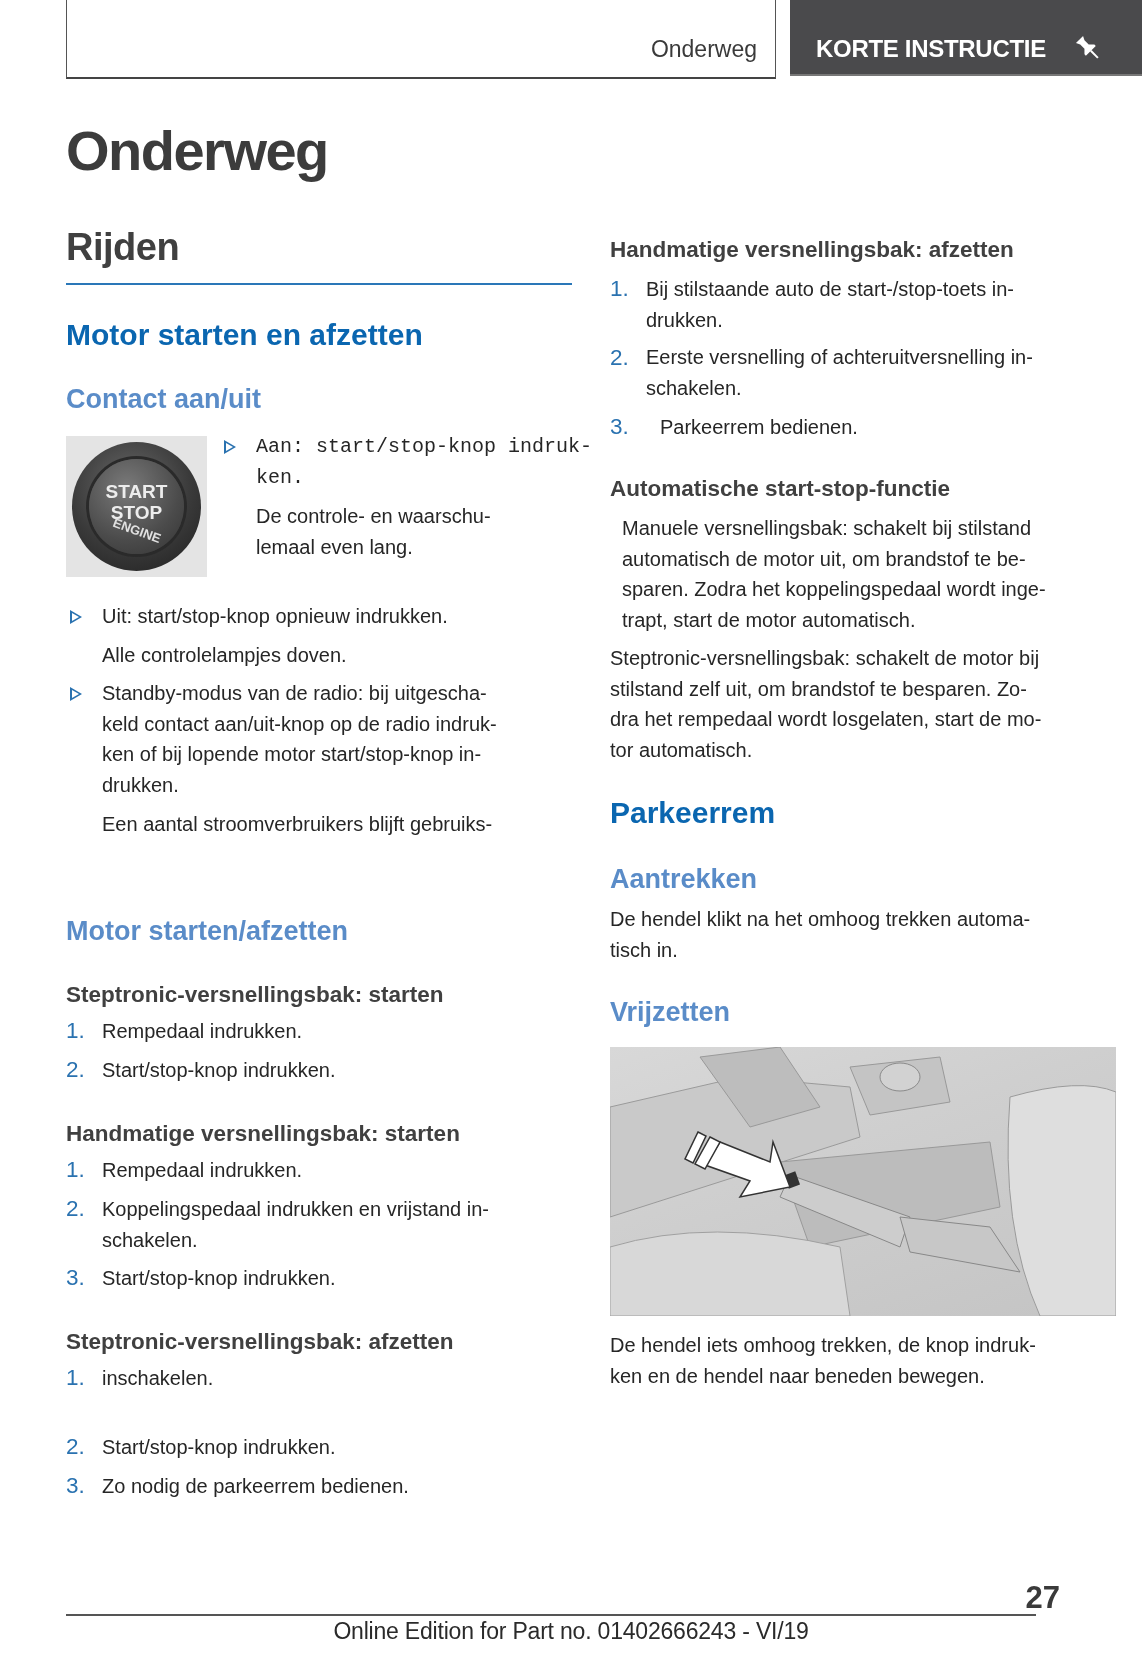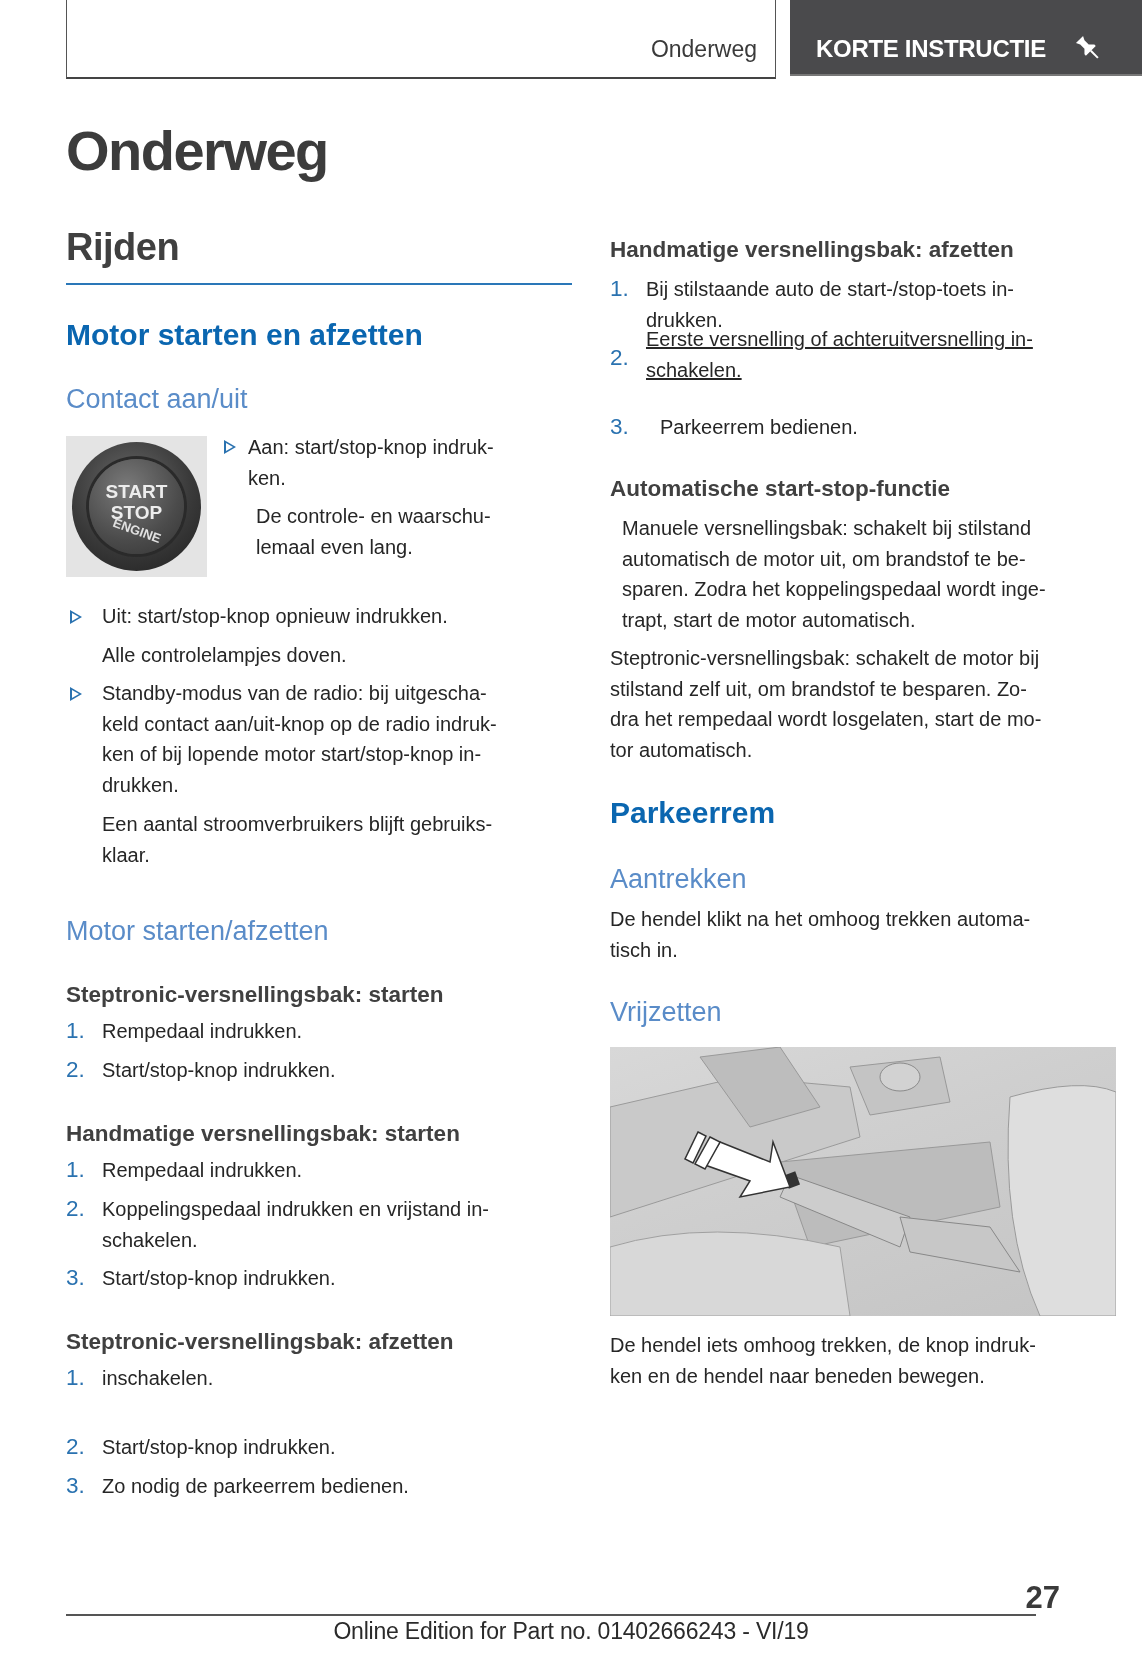--- a/index.html
+++ b/index.html
@@ -14,21 +14,21 @@
       border-bottom: 2px solid #777; }
     .hdr-tab-label { position: absolute; left: 26px; top: 35px; font-size: 24px; font-weight: bold; color: #fff; letter-spacing: -0.3px; }
     .hdr-pin { position: absolute; left: 282px; top: 32px; width: 32px; height: 32px; }
 
     
     .page-title { position: absolute; left: 66px; top: 118px; font-size: 56px; font-weight: bold; color: #3c3c3c; letter-spacing: -1.5px; }
 
     .h1 { position: absolute; font-size: 38px; font-weight: bold; color: #404040; letter-spacing: -0.5px; }
     .h1-rule { position: absolute; height: 2px; background: #2a77b8; }
     .h2 { position: absolute; font-size: 30px; font-weight: bold; color: #0a66b0; }
-    .h3 { position: absolute; font-size: 27px; font-weight: normal; color: #5a8cc8; }
+    .h3 { position: absolute; font-size: 27px; font-weight: bold; color: #5a8cc8; }
     .h4 { position: absolute; font-size: 22.5px; font-weight: bold; color: #404040; }
     .txt { position: absolute; font-size: 20px; line-height: 30.5px; color: #262626; }
     .num { position: absolute; font-size: 22.5px; line-height: 30.5px; color: #2a72b0; }
     .bullet { position: absolute; width: 0; height: 0; border-top: 7px solid transparent; border-bottom: 7px solid transparent;
       border-left: 12px solid #2a72b0; }
     .bullet::after { content: ""; position: absolute; left: -10px; top: -4px; width: 0; height: 0;
       border-top: 4px solid transparent; border-bottom: 4px solid transparent; border-left: 7px solid #fff; }
 
     
     .ssbox { position: absolute; left: 66px; top: 436px; width: 141px; height: 141px; background: #e4e4e4; }
@@ -76,21 +76,21 @@
   <div class="ss-outer">
     <div class="ss-inner">
       <div class="ss-text" style="top:22px;">START</div>
       <div class="ss-text" style="top:43px;">STOP</div>
       <div class="ss-engine">ENGINE</div>
     </div>
   </div>
 </div>
 
 <div class="bullet" style="left:224px; top:440px;"></div>
-<div class="txt" style="left:248px; top:432px;">
+<div class="txt" style="left:256px; top:432px;font-family:Liberation Mono, monospace;">
   <div>Aan: start/stop-knop indruk-</div>
     <div>ken.</div>
 </div>
 <div class="txt" style="left:256px; top:501px;">
   <div>De controle- en waarschu-</div>
     <div>lemaal even lang.</div>
 </div>
 
 <div class="bullet" style="left:70px; top:610px;"></div>
 <div class="txt" style="left:102px; top:601px;">
@@ -102,21 +102,20 @@
 
 <div class="bullet" style="left:70px; top:687px;"></div>
 <div class="txt" style="left:102px; top:678px;">
   <div>Standby-modus van de radio: bij uitgescha-</div>
     <div>keld contact aan/uit-knop op de radio indruk-</div>
     <div>ken of bij lopende motor start/stop-knop in-</div>
     <div>drukken.</div>
 </div>
 <div class="txt" style="left:102px; top:809px;">
   <div>Een aantal stroomverbruikers blijft gebruiks-</div>
-    <div>klaar.</div>
 </div>
 
 <div class="h3" style="left:66px; top:916px;">Motor starten/afzetten</div>
 
 <div class="h4" style="left:66px; top:982px;">Steptronic-versnellingsbak: starten</div>
 <div class="num" style="left:66px; top:1016px;">1.</div>
 <div class="txt" style="left:102px; top:1016px;">Rempedaal indrukken.</div>
 <div class="num" style="left:66px; top:1055px;">2.</div>
 <div class="txt" style="left:102px; top:1055px;">Start/stop-knop indrukken.</div>
 
@@ -141,21 +140,21 @@
 <div class="num" style="left:66px; top:1471px;">3.</div>
 <div class="txt" style="left:102px; top:1471px;">Zo nodig de parkeerrem bedienen.</div>
 
 <div class="h4" style="left:610px; top:237px;">Handmatige versnellingsbak: afzetten</div>
 <div class="num" style="left:610px; top:274px;">1.</div>
 <div class="txt" style="left:646px; top:274px;">
   <div>Bij stilstaande auto de start-/stop-toets in-</div>
     <div>drukken.</div>
 </div>
 <div class="num" style="left:610px; top:343px;">2.</div>
-<div class="txt" style="left:646px; top:324px;text-decoration:underline;">
+<div class="txt" style="left:646px; top:342px;">
   <div>Eerste versnelling of achteruitversnelling in-</div>
     <div>schakelen.</div>
 </div>
 <div class="num" style="left:610px; top:412px;">3.</div>
 <div class="txt" style="left:660px; top:412px;text-align:right;">Parkeerrem bedienen.</div>
 
 <div class="h4" style="left:610px; top:476px;">Automatische start-stop-functie</div>
 <div class="txt" style="left:610px; top:513px;margin-left:12px;">
   <div>Manuele versnellingsbak: schakelt bij stilstand</div>
     <div>automatisch de motor uit, om brandstof te be-</div>

